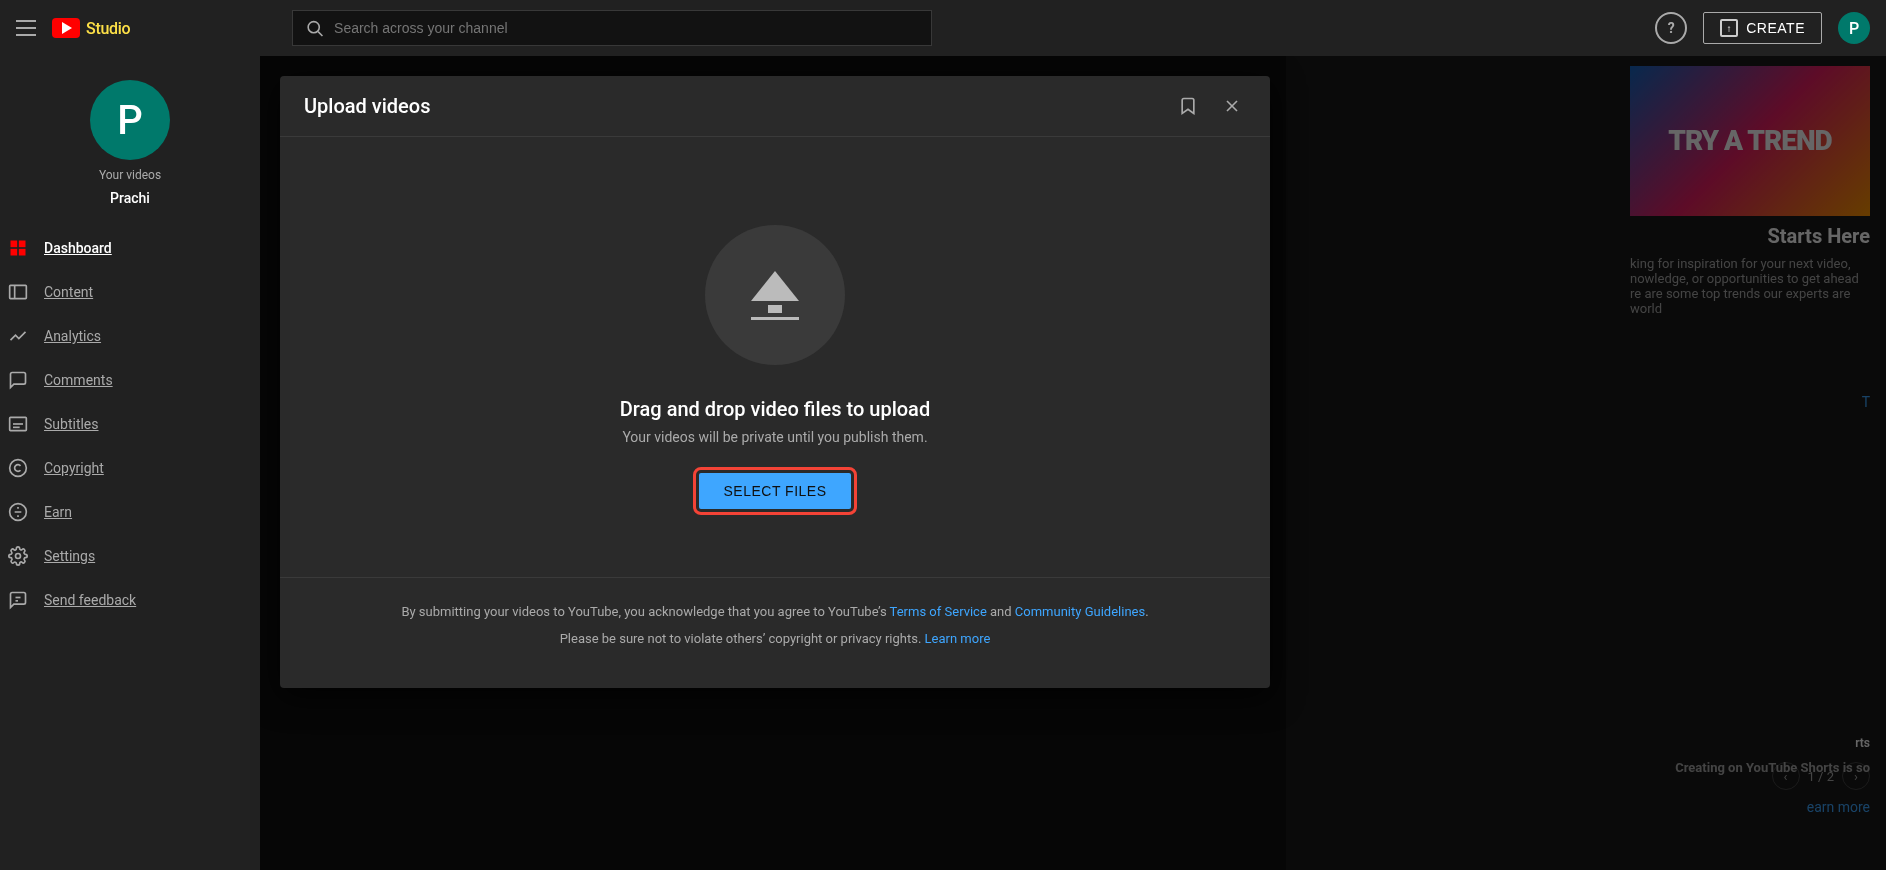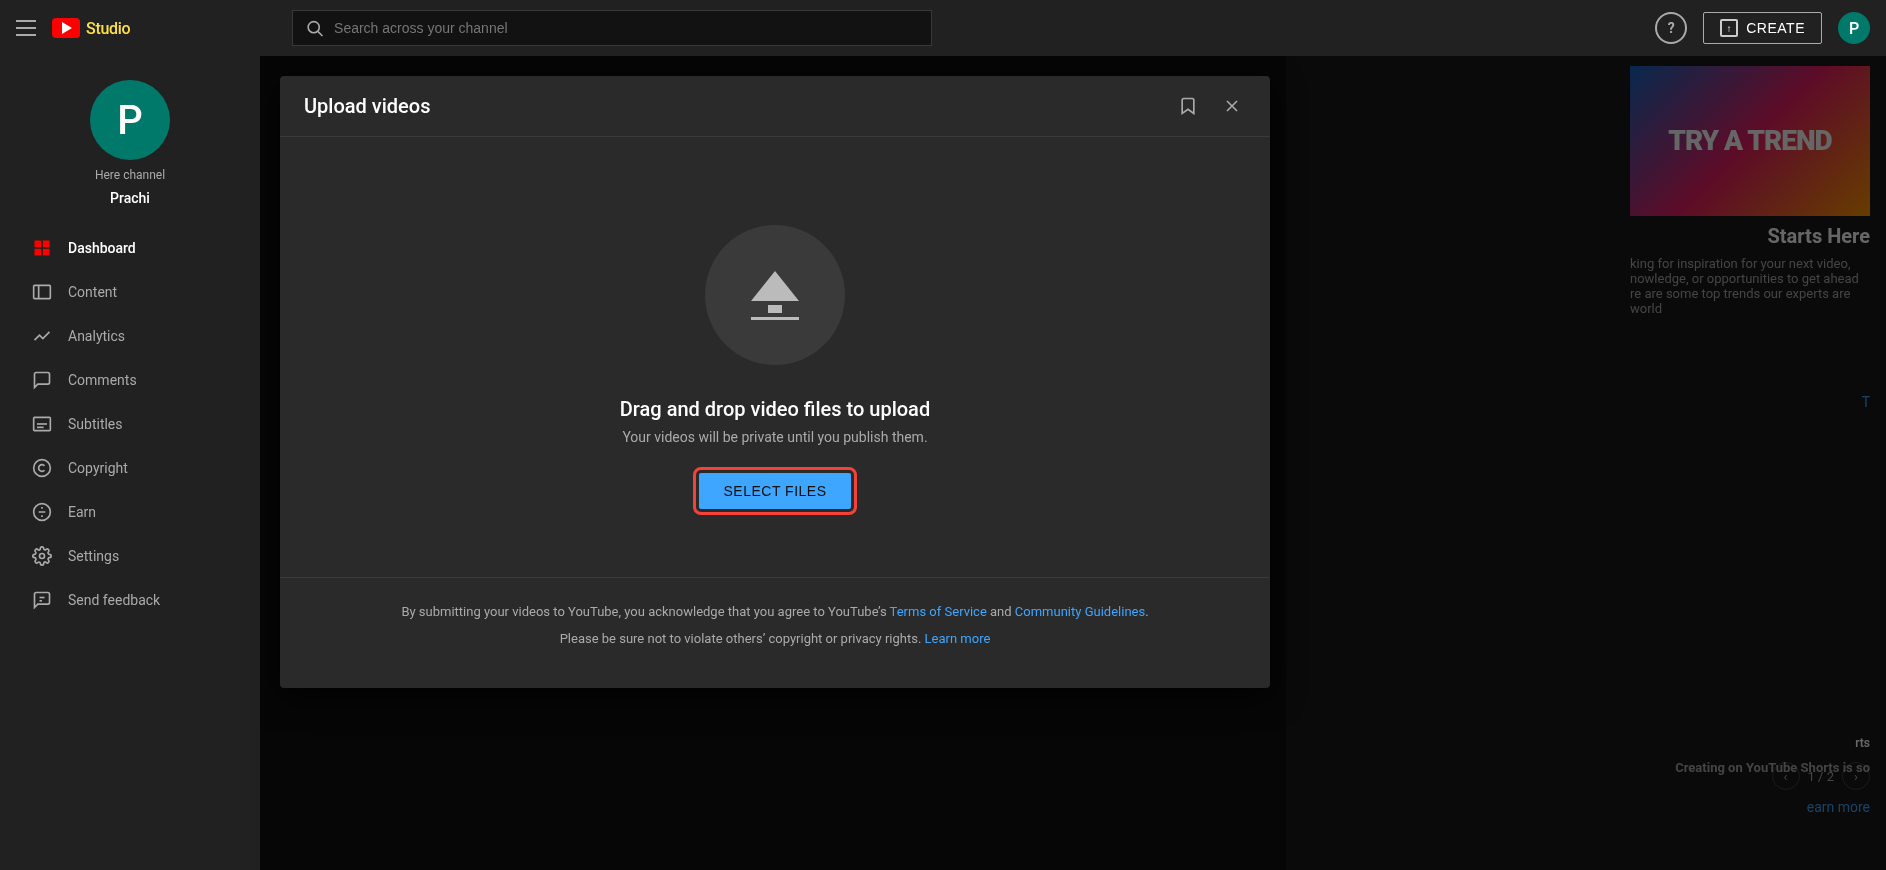--- a/index.html
+++ b/index.html
@@ -167,25 +167,26 @@
       color: #aaa;
     }
     .channel-name {
       font-size: 14px;
       font-weight: 500;
     }
     .nav-item {
       display: flex;
       align-items: center;
       gap: 16px;
-      padding: 12px 32px;
+      padding: 12px 8px;
       cursor: pointer;
       color: #aaa;
       border-radius: 0;
       transition: background 0.1s;
+      text-decoration: underline;
     }
     .nav-item.active { color: #fff; }
     .nav-item.active .nav-label { color: #fff; font-weight: 500; }
     .nav-icon {
       width: 20px; height: 20px;
       display: flex; align-items: center; justify-content: center;
       flex-shrink: 0;
     }
     .nav-label { font-size: 14px; }
 
@@ -449,21 +450,21 @@
     </button>
     <div class="avatar-circle">P</div>
   </div>
 </div>
 
 <div class="main-layout">
 
   <div class="sidebar">
     <div class="channel-info">
       <div class="channel-avatar">P</div>
-      <div class="channel-label">Here channel</div>
+      <div class="channel-label">Your videos</div>
       <div class="channel-name">Prachi</div>
     </div>
 
     <div class="nav-item active">
       <div class="nav-icon">
         <svg width="20" height="20" viewBox="0 0 24 24" fill="#f00">
             <rect x="3" y="3" width="8" height="8"></rect>
             <rect x="13" y="3" width="8" height="8"></rect>
             <rect x="3" y="13" width="8" height="8"></rect>
             <rect x="13" y="13" width="8" height="8"></rect>

